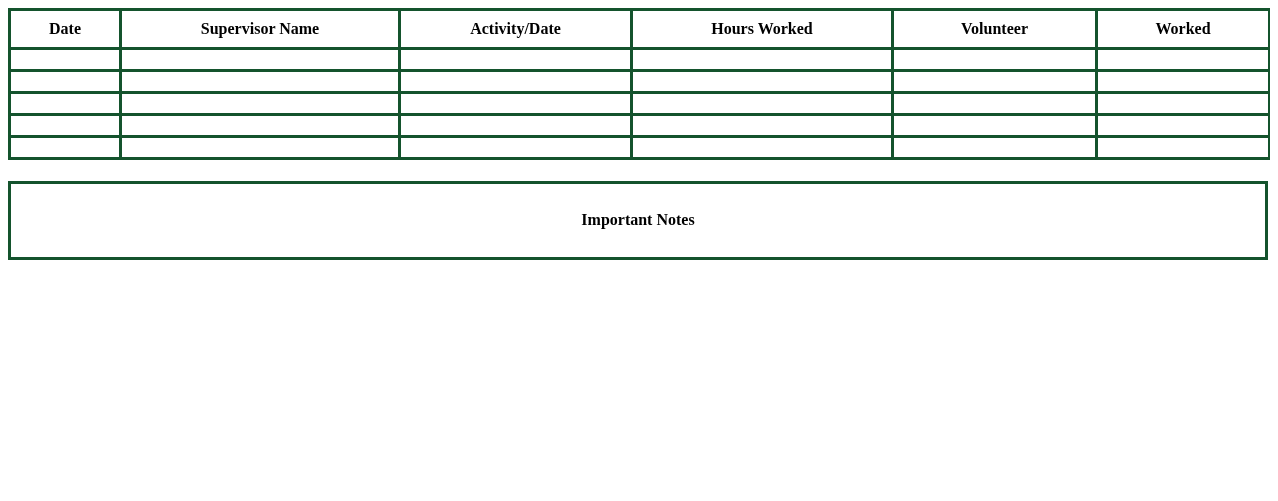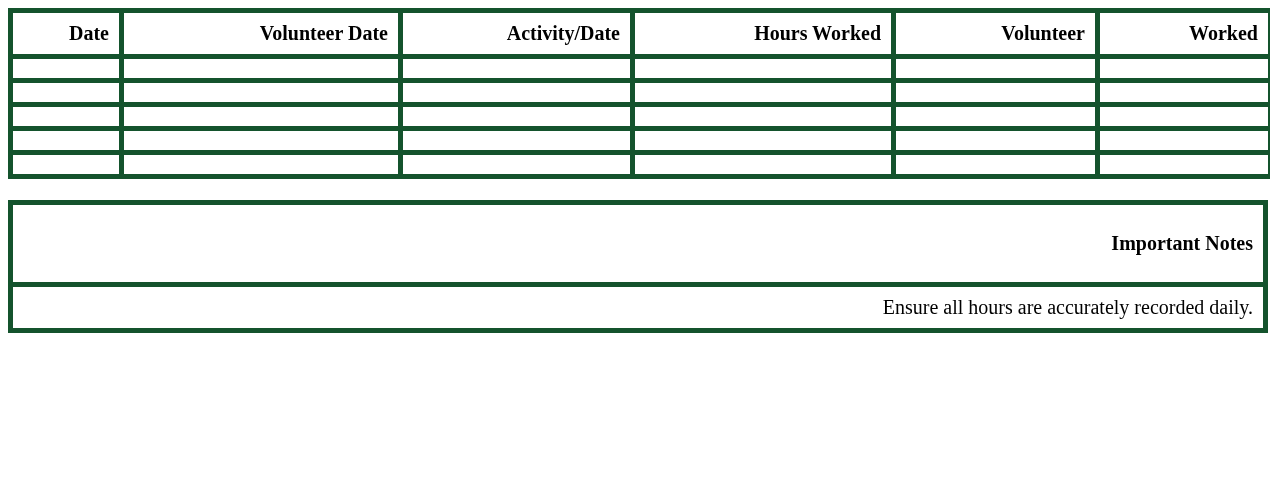--- a/index.html
+++ b/index.html
@@ -13,25 +13,25 @@
     font-size: 16px;
     line-height: 1.15;
   }
   table {
     border-collapse: collapse;
     table-layout: fixed;
     width: 1260px;
     border: 2px solid #000000;
   }
   th, td {
-    border: 5px solid #14532d;
-    text-align: right;
+    border: 3px solid #14532d;
+    text-align: center;
     vertical-align: middle;
     padding: 9px 10px;
-    font-size: 20px;
+    font-size: 16px;
     overflow: hidden;
     white-space: nowrap;
   }
   th {
     font-weight: bold;
   }
   .log-table tbody td {
     padding: 0 10px;
     height: 19px;
   }
@@ -50,21 +50,21 @@
     <col style="width:111px">
     <col style="width:279px">
     <col style="width:232px">
     <col style="width:261px">
     <col style="width:204px">
     <col style="width:173px">
   </colgroup>
   <thead>
     <tr>
       <th>Date</th>
-      <th>Volunteer Date</th>
+      <th>Supervisor Name</th>
       <th>Activity/Date</th>
       <th>Hours Worked</th>
       <th>Volunteer</th>
       <th>Worked</th>
     </tr>
   </thead>
   <tbody id="log-table-body">
     <tr>
       <td></td>
       <td></td>
@@ -108,17 +108,14 @@
     </tbody>
 </table>
 
 <table class="notes-table">
   <thead>
     <tr>
       <th>Important Notes</th>
     </tr>
   </thead>
   <tbody>
-    <tr>
-      <td>Ensure all hours are accurately recorded daily.</td>
-    </tr>
   </tbody>
 </table>
 
 </body></html>

